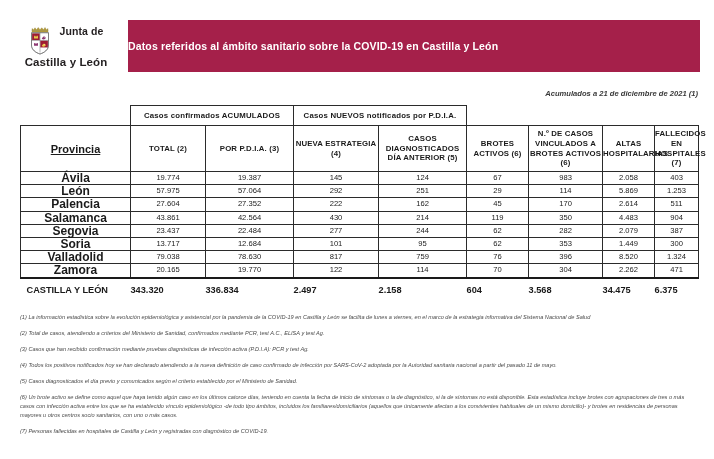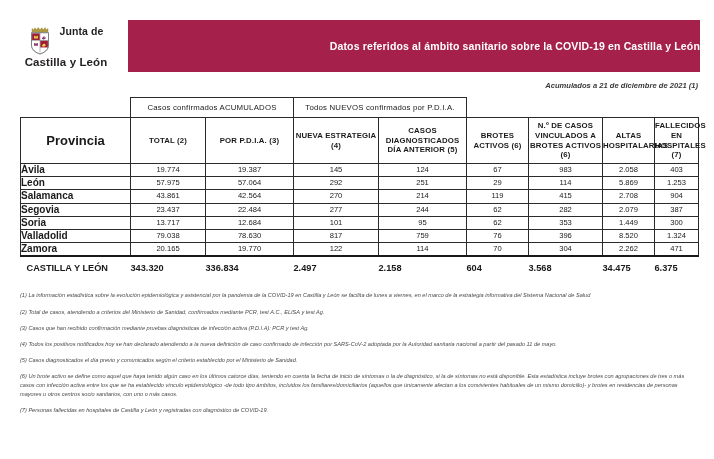--- a/index.html
+++ b/index.html
@@ -55,37 +55,37 @@
     font-weight: bold;
     color: #231f20;
     margin-top: 1px;
     letter-spacing: .1px;
   }
   .title-bar {
     flex: 1;
     background: #a5204a;
     display: flex;
     align-items: center;
-    justify-content: flex-end;
+    justify-content: flex-start;
     margin-right: 14px;
   }
   .title-bar .title-text {
     color: #ffffff;
     font-size: 10.5px;
     font-weight: bold;
     letter-spacing: .15px;
     text-align: center;
   }
 
   
   .subtitle-row {
     display: flex;
     justify-content: flex-end;
     padding-right: 16px;
-    margin-top: 9px;
+    margin-top: 17px;
   }
   .subtitle {
     font-size: 7.6px;
     font-style: italic;
     font-weight: bold;
     color: #3a3a3a;
   }
 
   
   .table-wrap {
@@ -96,21 +96,21 @@
     width: 678px;
     table-layout: fixed;
   }
   table.data th, table.data td {
     border: 1px solid #2b2b2b;
     padding: 0;
   }
   .grp-head {
     height: 19px;
     font-size: 7.8px;
-    font-weight: normal;
+    font-weight: bold;
     text-align: center;
     letter-spacing: .2px;
     vertical-align: middle;
   }
   .noborder-top-left {
     border-left: none !important;
     border-top: none !important;
     border-right: none !important;
     border-bottom: none !important;
   }
@@ -118,29 +118,30 @@
     height: 45px;
     font-size: 7.8px;
     font-weight: bold;
     text-align: center;
     vertical-align: middle;
     line-height: 1.25;
     letter-spacing: .15px;
     padding: 0 2px;
   }
   .prov-head {
-    font-size: 13px;
+    font-size: 11px;
     font-weight: bold;
     text-align: center;
     vertical-align: middle;
+    text-decoration: underline;
   }
   td.prov {
-    font-size: 10px;
-    font-weight: bold;
-    text-align: left;
+    font-size: 12px;
+    font-weight: bold;
+    text-align: center;
     padding-left: 3px;
     height: 12.2px;
     line-height: 12.2px;
   }
   td.num {
     font-size: 7.6px;
     text-align: center;
     height: 12.2px;
     line-height: 12.2px;
   }
@@ -232,21 +233,21 @@
       <col style="width:88px">
       <col style="width:62px">
       <col style="width:74px">
       <col style="width:52px">
       <col style="width:44px">
     </colgroup>
     <thead>
       <tr>
         <th class="noborder-top-left"></th>
         <th class="grp-head" colspan="2">Casos confirmados ACUMULADOS</th>
-        <th class="grp-head" colspan="2">Todos NUEVOS confirmados por P.D.I.A.</th>
+        <th class="grp-head" colspan="2">Casos NUEVOS notificados por P.D.I.A.</th>
         <th class="noborder-top-left" colspan="4"></th>
       </tr>
       <tr>
         <th class="prov-head">Provincia</th>
         <th class="sub-head">TOTAL (2)</th>
         <th class="sub-head">POR P.D.I.A. (3)</th>
         <th class="sub-head">NUEVA ESTRATEGIA (4)</th>
         <th class="sub-head">CASOS DIAGNOSTICADOS DÍA ANTERIOR (5)</th>
         <th class="sub-head">BROTES ACTIVOS (6)</th>
         <th class="sub-head">N.º DE CASOS VINCULADOS A BROTES ACTIVOS (6)</th>
@@ -271,28 +272,39 @@
           <td class="num">57.975</td>
           <td class="num">57.064</td>
           <td class="num">292</td>
           <td class="num">251</td>
           <td class="num">29</td>
           <td class="num">114</td>
           <td class="num">5.869</td>
           <td class="num">1.253</td>
         </tr>
         <tr>
+          <td class="prov">Palencia</td>
+          <td class="num">27.604</td>
+          <td class="num">27.352</td>
+          <td class="num">222</td>
+          <td class="num">162</td>
+          <td class="num">45</td>
+          <td class="num">170</td>
+          <td class="num">2.614</td>
+          <td class="num">511</td>
+        </tr>
+        <tr>
           <td class="prov">Salamanca</td>
           <td class="num">43.861</td>
           <td class="num">42.564</td>
-          <td class="num">270</td>
+          <td class="num">430</td>
           <td class="num">214</td>
           <td class="num">119</td>
-          <td class="num">415</td>
-          <td class="num">2.708</td>
+          <td class="num">350</td>
+          <td class="num">4.483</td>
           <td class="num">904</td>
         </tr>
         <tr>
           <td class="prov">Segovia</td>
           <td class="num">23.437</td>
           <td class="num">22.484</td>
           <td class="num">277</td>
           <td class="num">244</td>
           <td class="num">62</td>
           <td class="num">282</td>

